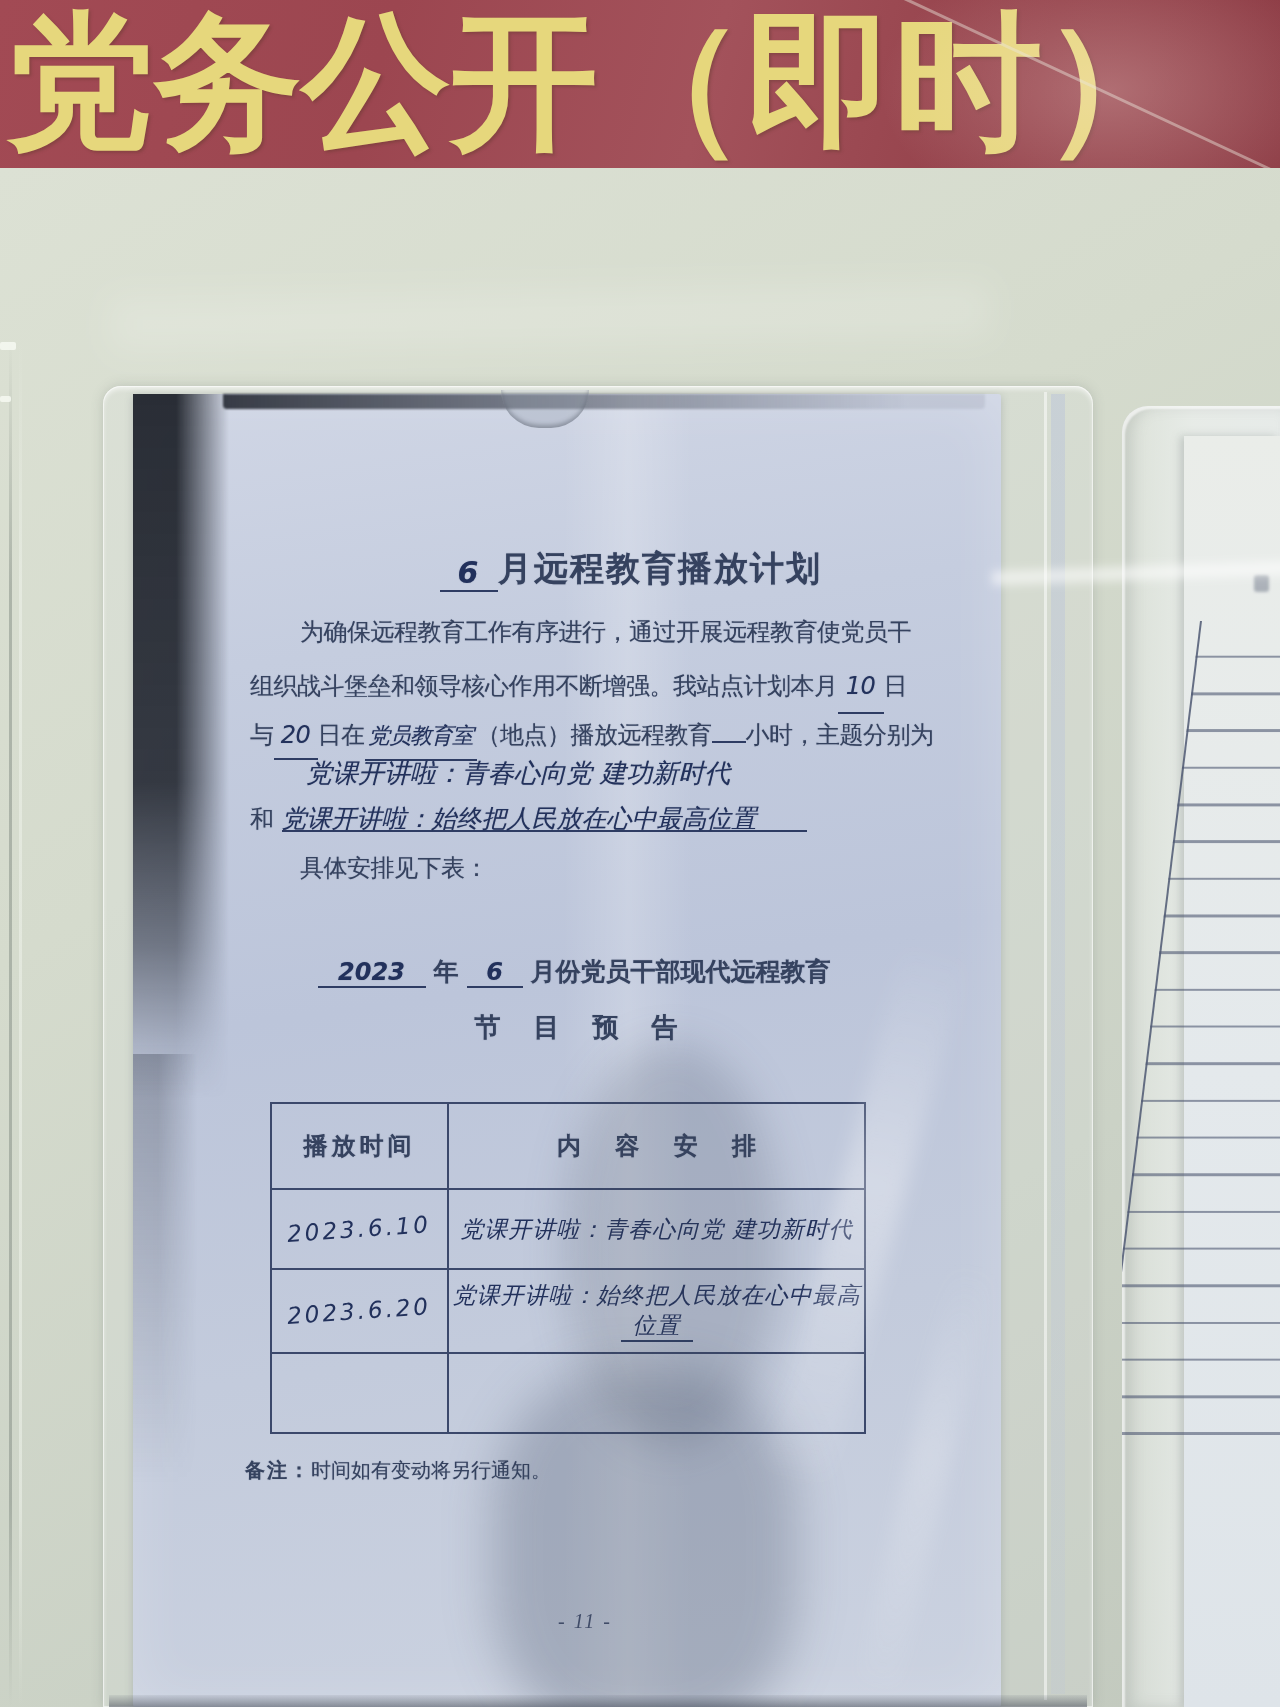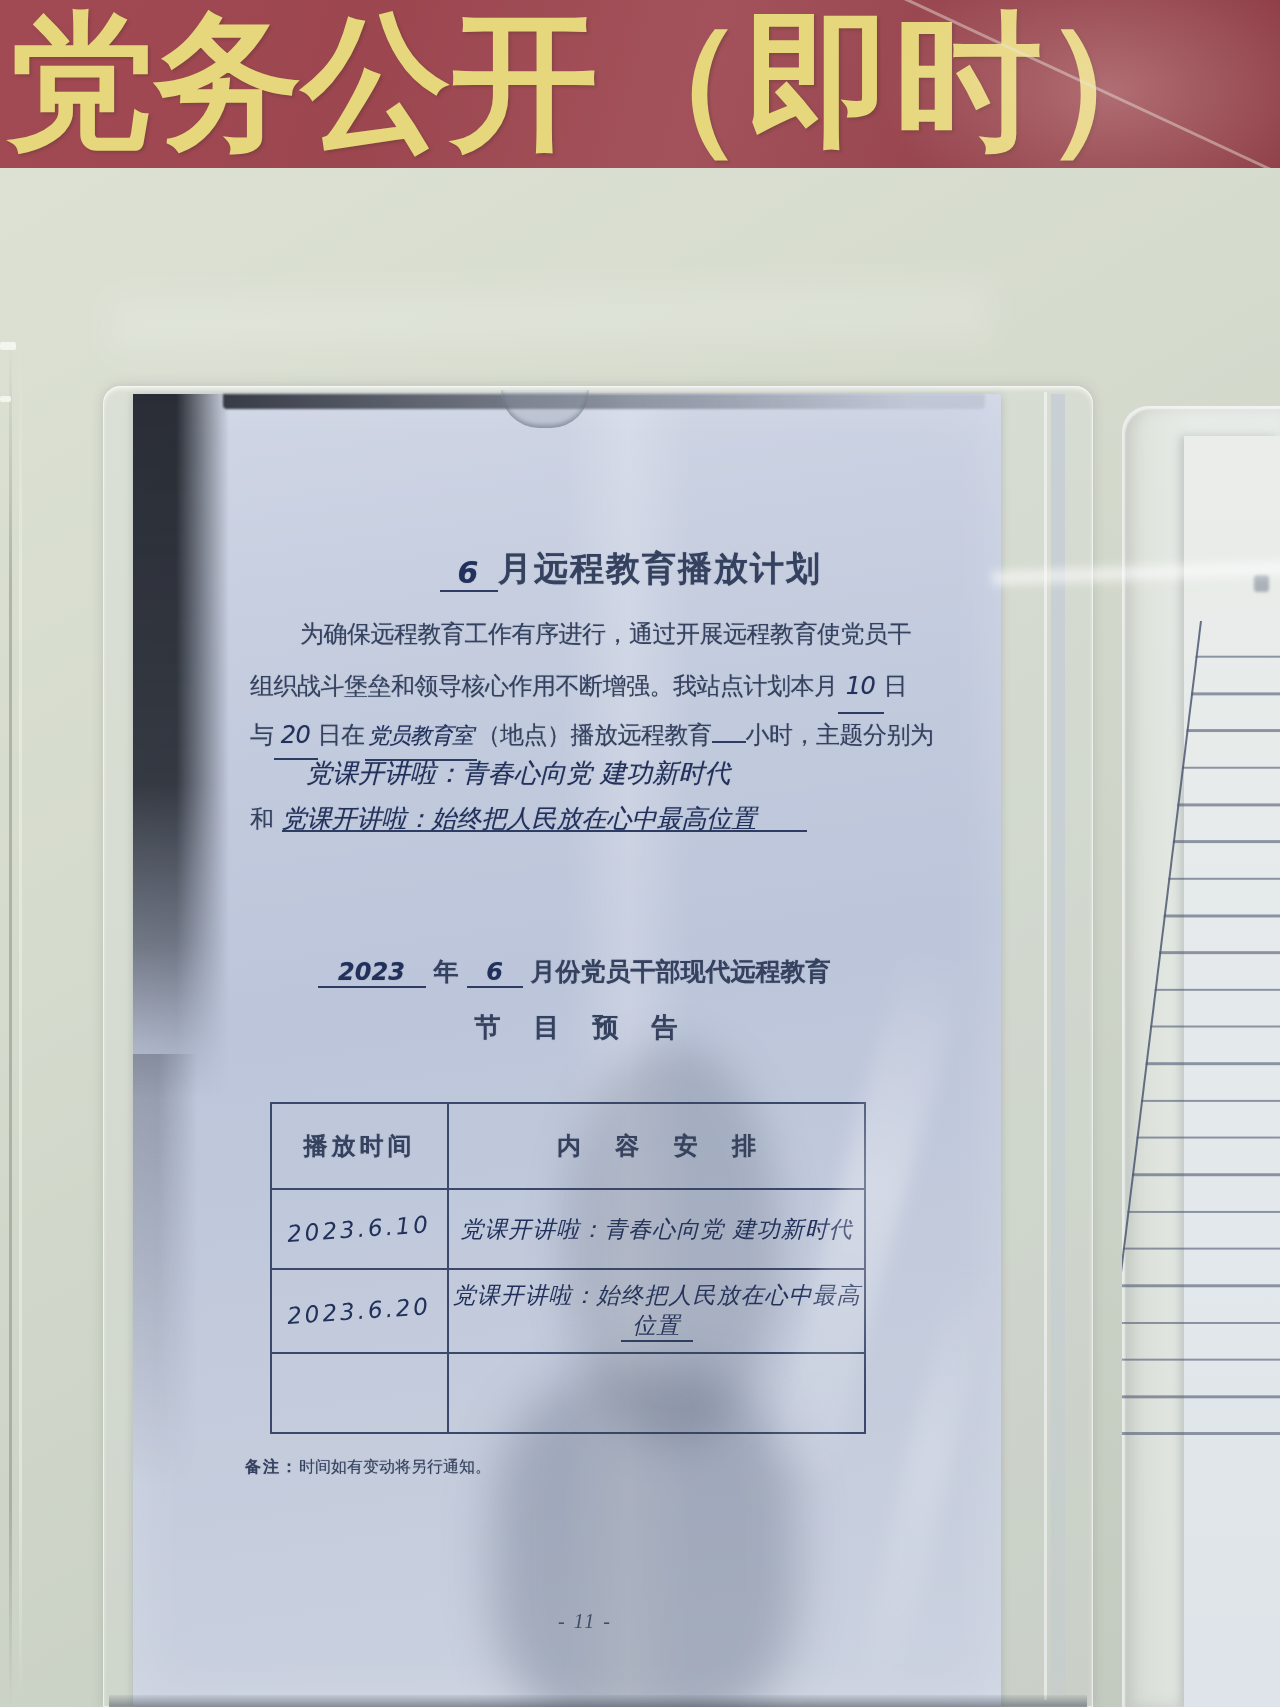--- a/index.html
+++ b/index.html
@@ -75,21 +75,21 @@
   .hw{font-family:"DejaVu Sans","Liberation Sans",sans-serif;font-style:italic;color:#22315c;}
   .u{border-bottom:2px solid #2e3c63;display:inline-block;text-align:center;}
   .title{position:absolute;top:152px;left:106px;width:640px;text-align:center;transform:translateX(72px);
     font-family:"DejaVu Sans","Liberation Sans",sans-serif;font-weight:bold;font-size:34px;letter-spacing:2px;
     text-shadow:0 0 1px rgba(53,66,95,.5);}
   .title-blank{width:58px;font-size:30px;vertical-align:bottom;}
 
   .para{position:absolute;top:214px;left:117px;width:645px;font-size:24px;letter-spacing:-.5px;
     text-shadow:0 0 1px rgba(53,66,95,.45);white-space:nowrap;}
   .pl{height:52px;line-height:52px;}
-  .pl.indent{padding-left:50px;}
+  .pl.indent{padding-left:50px;font-family:Liberation Mono, monospace;}
   .l4{height:46px;line-height:46px;}
   .l5{height:36px;line-height:30px;padding-left:56px;font-size:26px;letter-spacing:0;}
   .l6{height:50px;line-height:50px;}
   .b10{width:46px;font-size:24px;}
   .b20{width:44px;font-size:24px;font-style:italic;}
   .bloc{min-width:112px;font-size:22px;letter-spacing:-1px;}
   .bhours{width:34px;}
   .strike{display:inline-block;min-width:525px;font-size:25px;letter-spacing:0;margin-left:8px;
     background:linear-gradient(#2e3c63,#2e3c63) 0 74%/100% 2px no-repeat;}
 
@@ -111,21 +111,21 @@
   .cell:nth-child(n+3){border-top:2px solid #3b486b;}
   .cell.head{font-family:"DejaVu Sans","Liberation Sans",sans-serif;font-weight:bold;font-size:24px;
     letter-spacing:4px;text-shadow:0 0 1px rgba(53,66,95,.5);}
   .cell.head.hc2{letter-spacing:13px;text-indent:13px;}
   .time{font-size:23px;letter-spacing:3px;transform:rotate(-4deg);white-space:nowrap;}
   .cont{font-size:23px;letter-spacing:1px;white-space:nowrap;}
   .cell.col{flex-direction:column;line-height:30px;}
   .u2{border-bottom:2px solid #2e3c63;padding:0 12px;}
   .u2:empty{display:none;}
 
-  .note{position:absolute;top:1063px;left:112px;font-size:16px;text-shadow:0 0 1px rgba(53,66,95,.45);}
+  .note{position:absolute;top:1063px;left:112px;font-size:20px;text-shadow:0 0 1px rgba(53,66,95,.45);}
   .note-label{font-family:"DejaVu Sans","Liberation Sans",sans-serif;font-weight:bold;letter-spacing:2px;}
   .pagenum{position:absolute;top:1216px;left:0;width:100%;text-align:center;transform:translateX(18px);
     font-size:20px;letter-spacing:2px;color:#44506e;font-style:italic;}
 
   
   .pshadow{position:absolute;pointer-events:none;}
   .s1{left:565px;top:1045px;width:215px;height:400px;border-radius:48%;
     background:rgba(58,68,92,.2);filter:blur(20px);}
   .s2{left:492px;top:1368px;width:305px;height:370px;border-radius:40%;
     background:rgba(54,64,88,.26);filter:blur(24px);}
@@ -171,20 +171,21 @@
       <div class="topband"></div>
 
       <div class="title"><span class="hw u title-blank">6</span><span>月远程教育播放计划</span></div>
 
       <div class="para">
         <div class="pl indent">为确保远程教育工作有序进行，通过开展远程教育使党员干</div>
         <div class="pl"><span>组织战斗堡垒和领导核心作用不断增强。我站点计划本月</span><span class="hw u b10">10</span><span>日</span></div>
         <div class="pl l4"><span>与</span><span class="hw u b20">20</span><span>日在</span><span class="hw u bloc">党员教育室</span><span>（地点）播放远程教育</span><span class="u bhours"></span><span>小时，主题分别为</span></div>
         <div class="pl l5 hw">党课开讲啦：青春心向党 建功新时代</div>
         <div class="pl l6"><span>和</span><span class="hw strike">党课开讲啦：始终把人民放在心中最高位置</span></div>
+        <div class="pl indent">具体安排见下表：</div>
       </div>
 
       <div class="sched"><span class="hw u byear">2023</span><span>年</span><span class="hw u bmonth">6</span><span>月份党员干部现代远程教育</span></div>
       <div class="sched-sub">节 目 预 告</div>
 
       <div class="tbl">
         <div class="cell head">播放时间</div>
         <div class="cell head hc2">内 容 安 排</div>
 
         <div class="cell">

